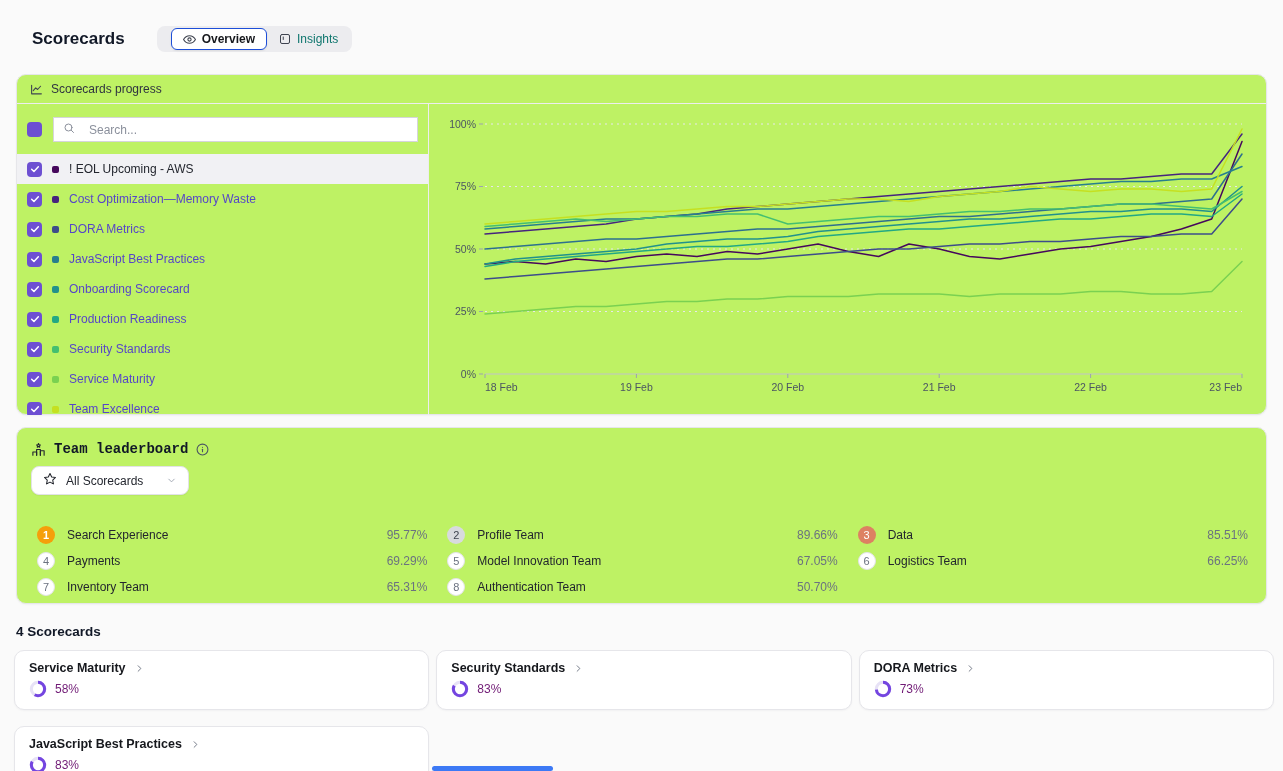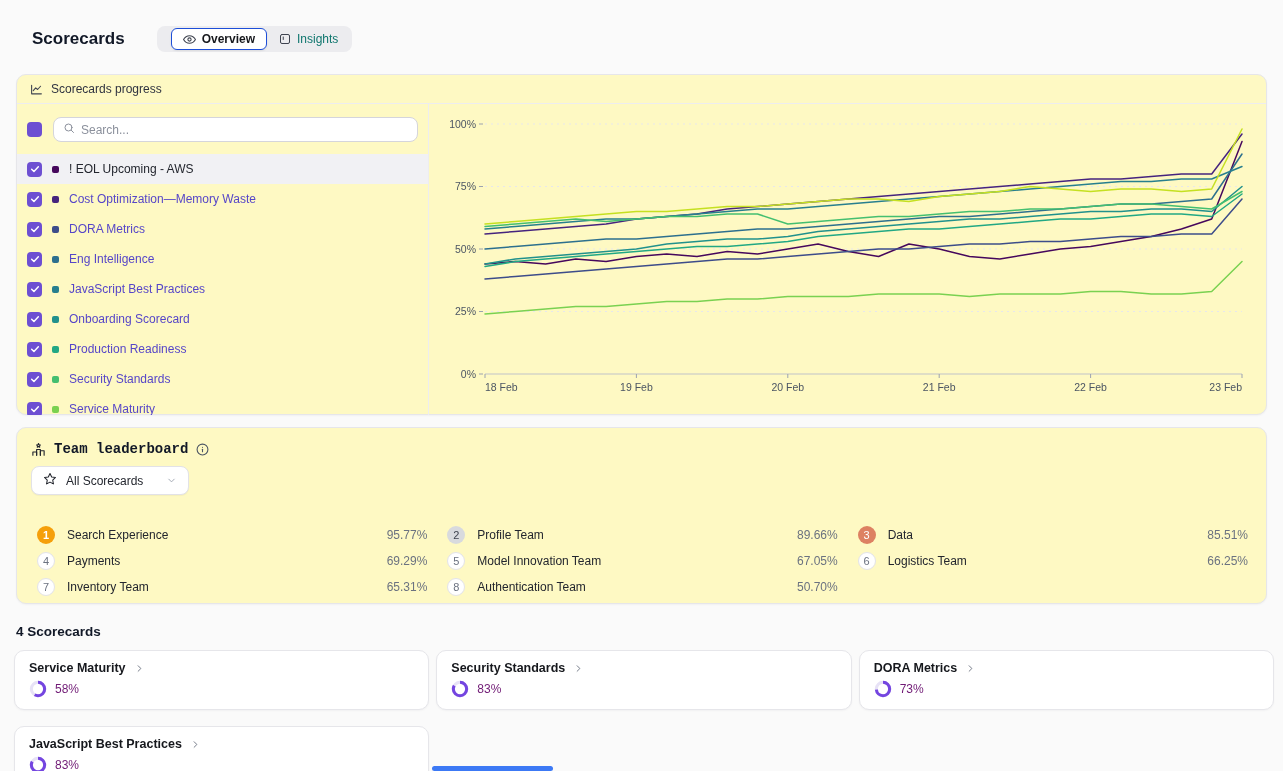--- a/index.html
+++ b/index.html
@@ -13,35 +13,35 @@
   .topbar { display:flex; align-items:center; gap:16px; padding:13px 16px 9px; }
   .page-title { font-size:17px; font-weight:700; margin:16px; }
   .tabs { display:flex; background:#ececef; border-radius:8px; padding:2px; }
   .tab { display:flex; align-items:center; gap:6px; padding:4px 12px; border-radius:6px;
          font-size:12px; color:#0f766e; cursor:pointer; }
   .tab.active { background:#fff; border:1px solid #1d4ed8; box-shadow:0 1px 2px rgba(0,0,0,.08);
                 font-weight:700; color:#16181d; padding:3px 11px;margin-left:12px; }
   .tab .ticon { display:flex; align-items:center; color:#3f4450; }
 
   
-  .card { background:#fef9c3; border:1px solid #e6e6ea; border-radius:10px; margin:0 16px;
+  .card { background:#bef264; border:1px solid #e6e6ea; border-radius:10px; margin:0 16px;
           box-shadow:0 1px 2px rgba(16,24,40,.04); }
   .card-header { display:flex; align-items:center; gap:8px; padding:7px 13px;
                  border-bottom:1px solid #ededf0; font-size:12px; color:#2f3340; }
   .card-header .hicon { color:#3f4450; display:flex; }
 
   
   #progress-card { height:341px; }
   .progress-body { display:flex; height:311px; }
   .list-panel { width:418px; border-right:1px solid #ededf0; padding-top:13px; overflow:hidden; }
   .search-row { display:flex; align-items:center; gap:11px; padding:0 10px 0 10px; }
   .cbx { width:15px; height:15px; min-width:15px; border-radius:4px; background:#6d4fd2;
          display:flex; align-items:center; justify-content:center; cursor:pointer; }
-  .search-box { flex:1; display:flex; align-items:center; gap:4px; border:1px solid #d5d5db;
-                border-radius:8px; height:25px; padding:0 9px; background:#fff; color:#8b909c; }
+  .search-box { flex:1; display:flex; align-items:center; gap:12px; border:1px solid #d5d5db;
+                border-radius:0; height:25px; padding:0 9px; background:#fff; color:#8b909c; }
   .search-box input { border:none; outline:none; width:100%; font-size:12px; color:#4b5563;
                       font-family:"Liberation Sans", sans-serif; background:transparent; }
   .search-box input::placeholder { color:#8b909c; }
   .sc-list { margin-top:12px; }
   .sc-row { display:flex; align-items:center; gap:10px; padding:15px 10px; height:21px; cursor:pointer; }
   .sc-row.hl { background:#f1f1f4; }
   .dot { width:7px; height:7px; min-width:7px; border-radius:2px; }
   .sc-label { color:#5646c8; white-space:nowrap; }
   .sc-row.hl .sc-label { color:#23262e; }
 
@@ -151,29 +151,20 @@
             <span class="sc-label">Cost Optimization—Memory Waste</span>
           </div>
           <div class="sc-row">
             <span class="cbx">
               <svg width="10" height="10" viewBox="0 0 24 24" fill="none" stroke="#ffffff" stroke-width="3.5" stroke-linecap="round" stroke-linejoin="round">
                 <path d="M4 12.5l5.5 5.5L20 6.5"></path>
               </svg>
             </span>
             <span class="dot" style="background:#3d4d8a"></span>
             <span class="sc-label">DORA Metrics</span>
-          </div>
-          <div class="sc-row">
-            <span class="cbx">
-              <svg width="10" height="10" viewBox="0 0 24 24" fill="none" stroke="#ffffff" stroke-width="3.5" stroke-linecap="round" stroke-linejoin="round">
-                <path d="M4 12.5l5.5 5.5L20 6.5"></path>
-              </svg>
-            </span>
-            <span class="dot" style="background:#2d708e"></span>
-            <span class="sc-label">Eng Intelligence</span>
           </div>
           <div class="sc-row">
             <span class="cbx">
               <svg width="10" height="10" viewBox="0 0 24 24" fill="none" stroke="#ffffff" stroke-width="3.5" stroke-linecap="round" stroke-linejoin="round">
                 <path d="M4 12.5l5.5 5.5L20 6.5"></path>
               </svg>
             </span>
             <span class="dot" style="background:#277f8e"></span>
             <span class="sc-label">JavaScript Best Practices</span>
           </div>

